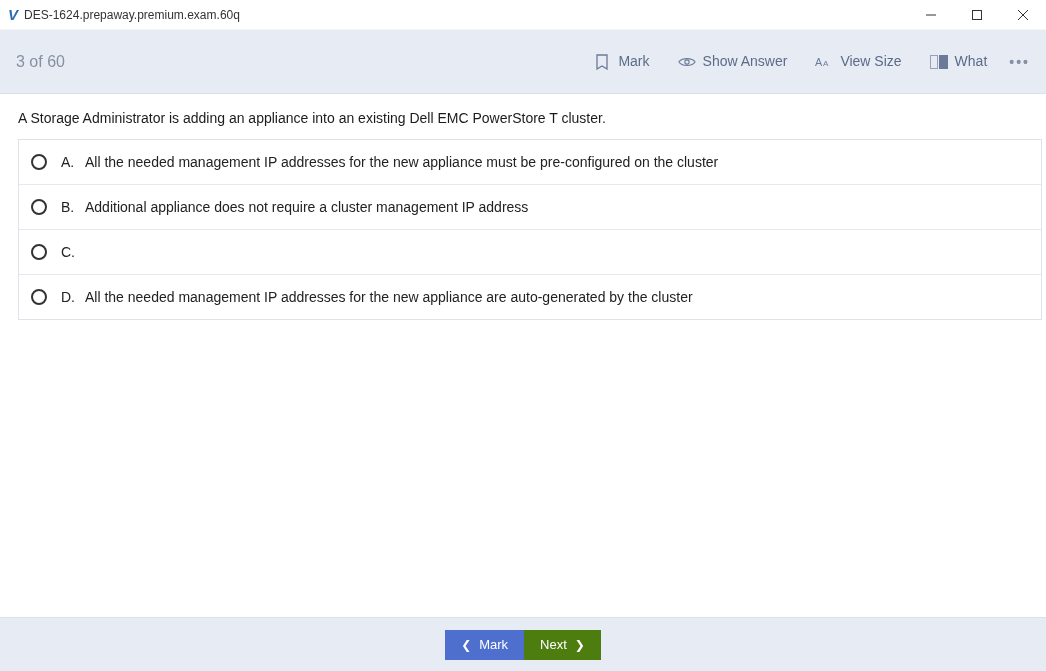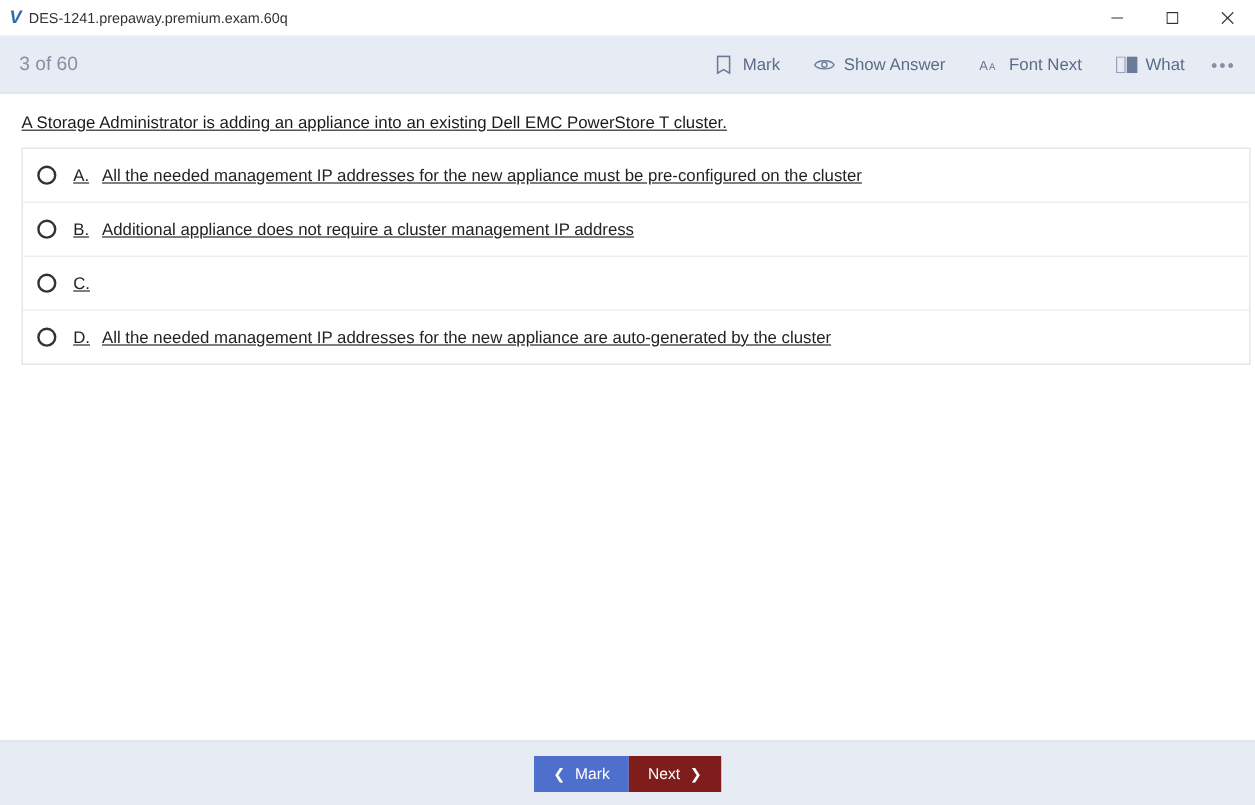--- a/index.html
+++ b/index.html
@@ -3,45 +3,45 @@
 <meta charset="utf-8">
 <style>
 * { box-sizing: border-box; margin: 0; padding: 0; }
 html, body { width: 1046px; height: 671px; font-family: "Segoe UI", Arial, sans-serif; overflow: hidden; background: #fff; }
 .titlebar { height: 30px; display: flex; align-items: center; padding: 0 0 0 8px; background: #fff; border-bottom: 1px solid #f5f5f5; }
 .titlebar .logo-v { color: #2b6cb0; font-weight: 700; font-size: 15px; font-style: italic; margin-right: 6px; }
 .titlebar .title-text { font-size: 12px; color: #333; flex: 0 0 auto; }
 .titlebar .spacer { flex: 1 1 auto; }
 .winbtn { width: 46px; height: 30px; display: flex; align-items: center; justify-content: center; color: #333; }
 .winbtn svg { display: block; }
-.toolbar { height: 48px; background: #e7ecf4; display: flex; align-items: center; padding: 0 16px; color: #667085; font-size: 14px; border-bottom: 1px solid #dbe1ea; }
+.toolbar { height: 64px; background: #e7ecf4; display: flex; align-items: center; padding: 0 16px; color: #667085; font-size: 14px; border-bottom: 1px solid #dbe1ea; }
 .toolbar .counter { color: #8790a2; font-size: 16px; }
 .toolbar .tb-spacer { flex: 1 1 auto; }
 .tb-item { display: flex; align-items: flex-start; gap: 7px; margin-left: 28px; color: #5b6b88; cursor: pointer; }
 .tb-item .ic { width: 18px; height: 18px; display: flex; align-items: center; justify-content: center; color: #6b7a99; }
 .tb-more { margin-left: 22px; color: #8790a2; letter-spacing: 2px; font-weight: 700; cursor: pointer; }
-.content { padding: 14px 4px 0 18px; color: #2b2b2b; text-decoration: underline; }
+.content { padding: 14px 4px 0 18px; color: #2b2b2b; }
 .qtext { font-size: 14px; color: #1b1b1b; line-height: 1.5; margin-bottom: 10px; }
 .options { border: 1px solid #dee3ea; margin-top: 10px; }
 .opt { display: flex; align-items: center; padding: 14px 12px; font-size: 14px; color: #222; border-top: 1px solid #e6eaf0; cursor: pointer; }
 .opt:first-child { border-top: none; }
 .opt .radio { width: 16px; height: 16px; border: 2px solid #333; border-radius: 50%; margin-right: 14px; flex: 0 0 auto; }
 .opt .letter { margin-right: 8px; min-width: 16px; }
 .footer { position: absolute; left: 0; right: 0; bottom: 0; height: 54px; background: #e7ecf4; display: flex; align-items: center; justify-content: center; gap: 0; border-top: 1px solid #dbe1ea; }
 .navbtn { height: 30px; padding: 0 16px; display: flex; align-items: center; gap: 8px; color: #fff; font-size: 13px; cursor: pointer; }
 .navbtn.prev { background: #4f6fcf; }
-.navbtn.next { background: #7f1d1d; }
+.navbtn.next { background: #4d7c0f; }
 .chev { font-size: 12px; }
 </style>
 </head>
 <body>
 
 <div class="titlebar">
   <span class="logo-v">V</span>
-  <span class="title-text">DES-1241.prepaway.premium.exam.60q</span>
+  <span class="title-text">DES-1624.prepaway.premium.exam.60q</span>
   <span class="spacer"></span>
   <div class="winbtn">
     <svg width="10" height="10">
         <line x1="0" y1="5" x2="10" y2="5" stroke="#333" stroke-width="1"></line>
       </svg>
   </div>
   <div class="winbtn">
     <svg width="10" height="10">
         <rect x="0.5" y="0.5" width="9" height="9" fill="none" stroke="#333" stroke-width="1"></rect>
       </svg>
@@ -77,21 +77,21 @@
     <span>Show Answer</span>
   </div>
 
   <div class="tb-item">
     <span class="ic">
       <svg width="20" height="16" viewBox="0 0 20 16">
           <text x="0" y="13" font-size="12" fill="#6b7a99" font-family="Arial">A</text>
           <text x="9" y="13" font-size="9" fill="#6b7a99" font-family="Arial">A</text>
         </svg>
     </span>
-    <span>Font Next</span>
+    <span>View Size</span>
   </div>
 
   <div class="tb-item">
     <span class="ic">
       <svg width="18" height="14" viewBox="0 0 18 14">
           <rect x="0.5" y="0.5" width="7" height="13" fill="none" stroke="#97a2b8" stroke-width="1"></rect>
           <rect x="9.5" y="0.5" width="8" height="13" fill="#6b7a99" stroke="#6b7a99" stroke-width="1"></rect>
         </svg>
     </span>
     <span>What</span>

